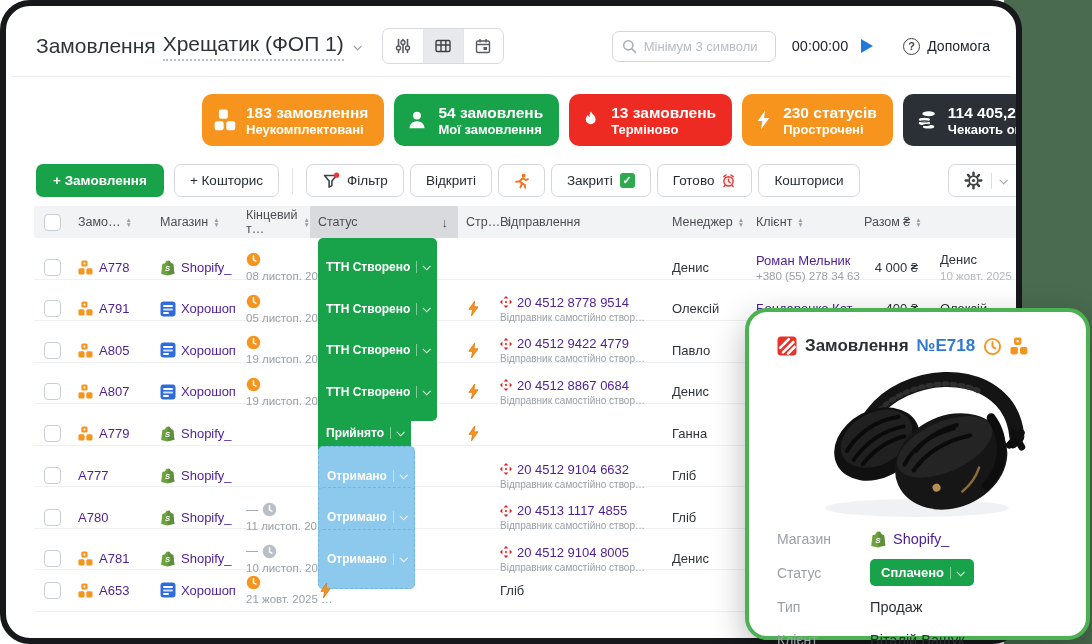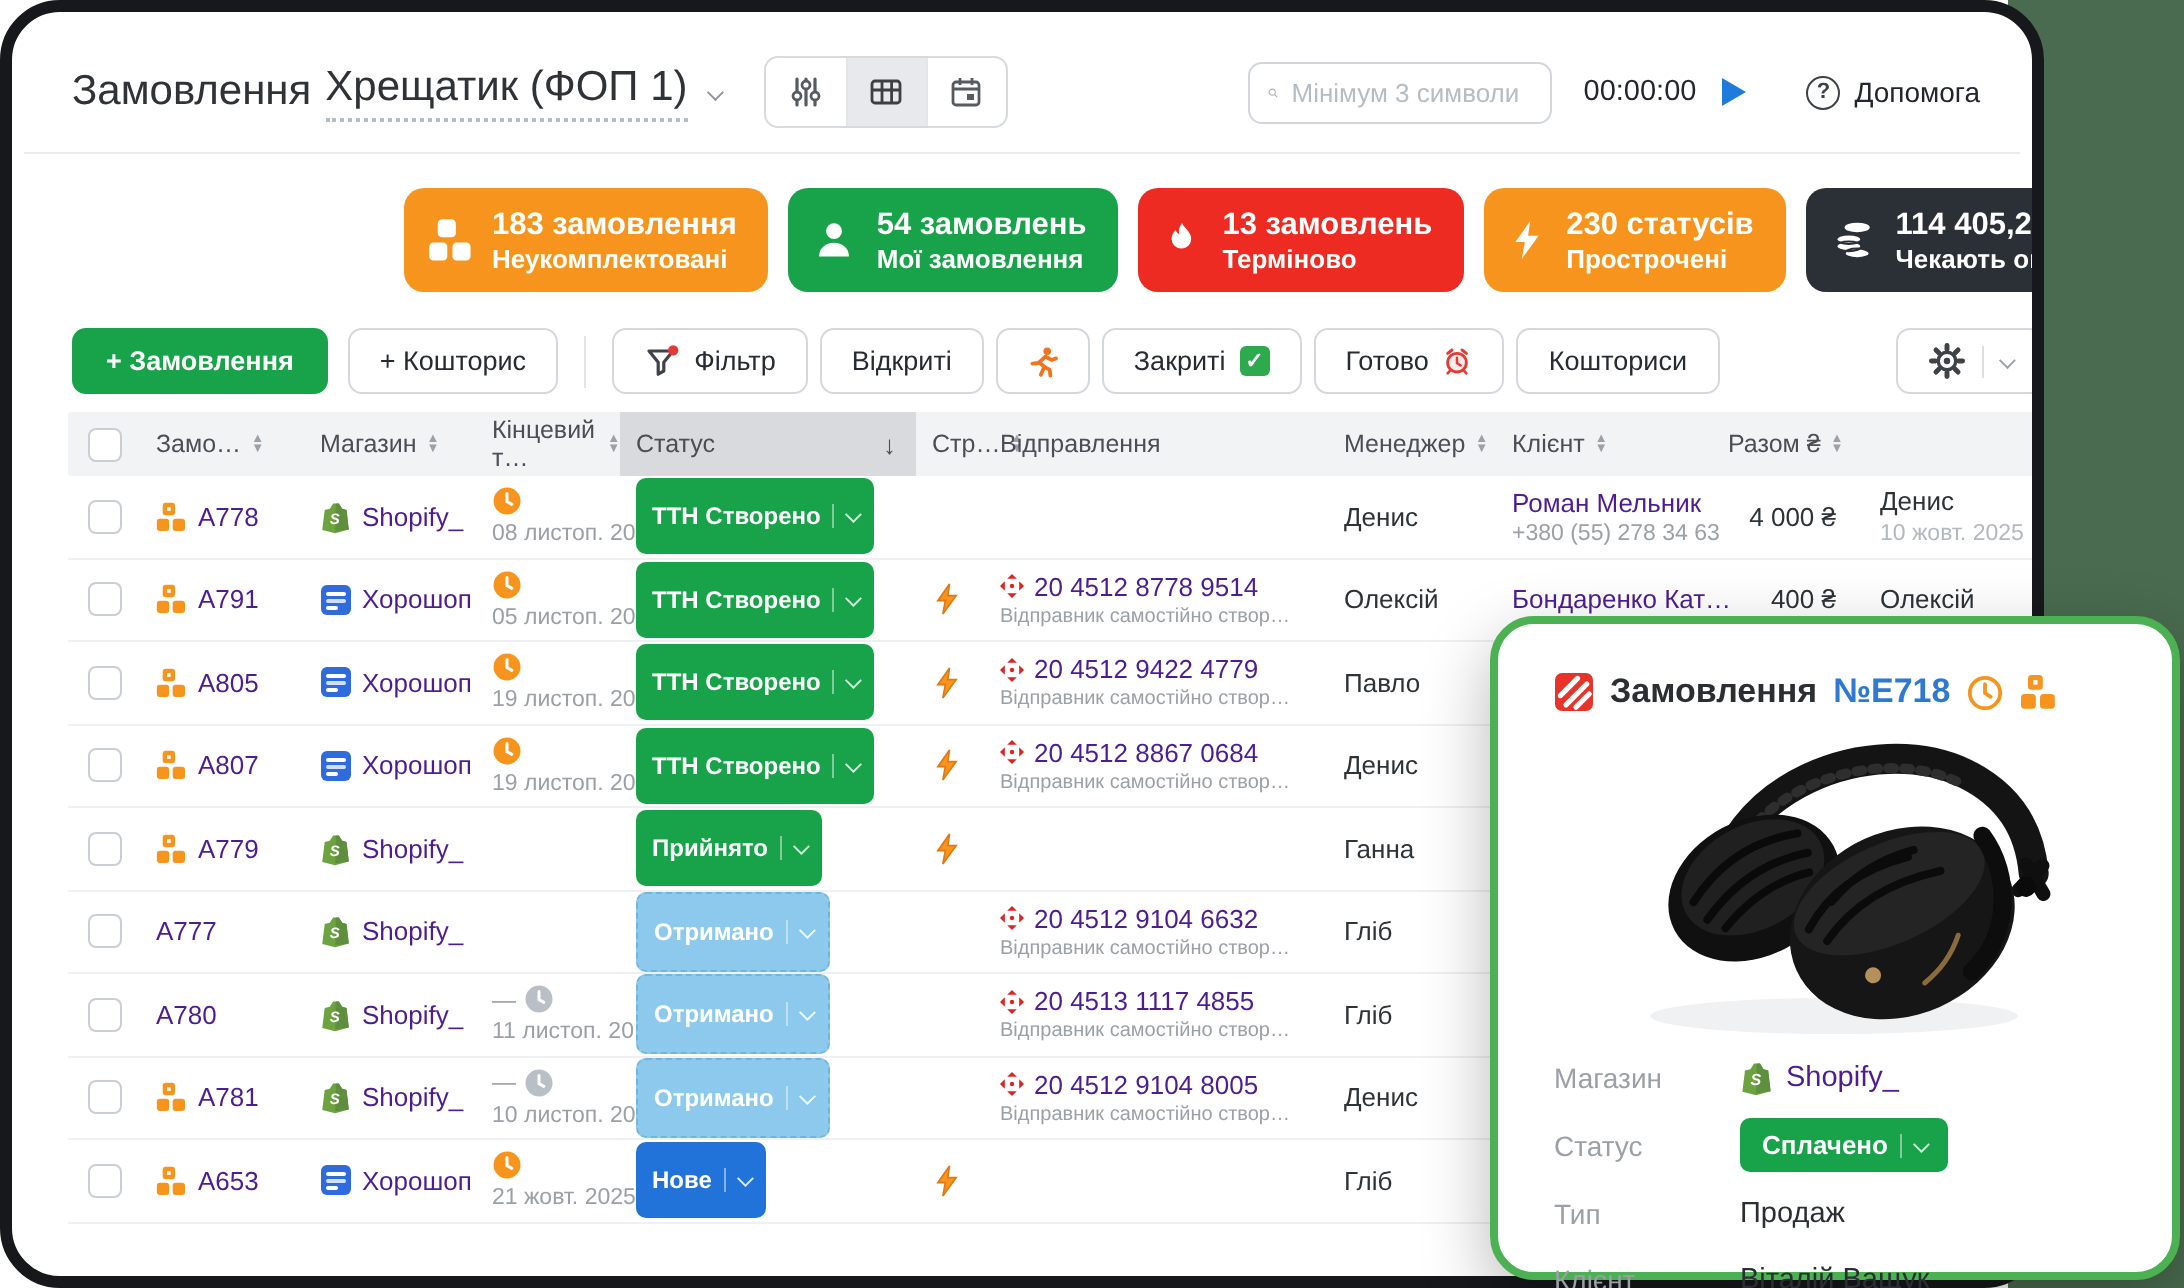--- a/index.html
+++ b/index.html
@@ -20,21 +20,21 @@
   
   .hdr { position:absolute; left:30px; right:26px; top:20px; height:40px; display:flex; align-items:center; }
   .title { font-size:21px; color:#2f3338; display:flex; align-items:center; white-space:nowrap; }
   .title .tprefix { margin-right:7px; }
   .title .tname { border-bottom:2px dotted #b7bdc4; padding-bottom:3px; }
   .title .chev { color:#8d939a; margin-left:10px; margin-top:2px; }
   .switcher { display:flex; margin-left:22px; border:1px solid #d7dadd; border-radius:7px; overflow:hidden; background:#fff; }
   .switcher .sw { width:40px; height:34px; display:flex; align-items:center; justify-content:center; cursor:pointer; }
   .switcher .sw + .sw { border-left:1px solid #e3e6e9; }
   .switcher .sw.active { background:#e7e9ec; }
-  .search { margin-left:auto; width:152px; height:31px; border:1px solid #d2d6da; border-radius:7px; display:flex; align-items:center; padding:0 9px; gap:7px; background:#fff; }
+  .search { margin-left:auto; width:164px; height:31px; border:1px solid #d2d6da; border-radius:7px; display:flex; align-items:center; padding:0 9px; gap:7px; background:#fff; }
   .search input { border:none; outline:none; width:120px; font-size:13px; font-family:"Liberation Sans",sans-serif; color:#50555b; background:transparent; }
   .search input::placeholder { color:#b6bcc3; }
   .timer { margin-left:16px; font-size:14.5px; color:#23272d; }
   .play { margin-left:13px; width:0; height:0; border-left:12px solid #1f7bdb; border-top:7px solid transparent; border-bottom:7px solid transparent; cursor:pointer; }
   .help { margin-left:30px; display:flex; align-items:center; gap:7px; cursor:pointer; }
   .help .qmark { width:17px; height:17px; border:1.6px solid #3d4248; border-radius:50%; display:flex; align-items:center; justify-content:center; font-size:11px; font-weight:bold; color:#3d4248; }
   .help .htext { font-size:14px; color:#23272d; }
   .hdr-line { position:absolute; left:6px; right:6px; top:70px; height:1px; background:#e9ebee; }
   
   .stats { position:absolute; left:196px; top:88px; display:flex; gap:10px; }
@@ -62,21 +62,21 @@
   .trow { height:41.5px; border-bottom:1px solid #eef0f2; background:#fff; }
   .c { padding-left:8px; overflow:visible; white-space:nowrap; }
   .c-check { display:flex; justify-content:center; padding-left:0; }
   .cb { width:17px; height:17px; border:1.5px solid #c9ced4; border-radius:4px; background:#fff; cursor:pointer; display:inline-block; }
   .link { color:#4c1d95; text-decoration:none; font-size:13px; cursor:pointer; }
   .c-id { display:flex; align-items:center; gap:6px; }
   .c-shop { display:flex; align-items:center; gap:5px; }
   .dlrow { display:flex; align-items:center; gap:4px; height:15px; }
   .dash { color:#9aa0a6; font-size:12px; }
   .dldate { font-size:11.5px; color:#9aa0a6; margin-top:3px; }
-  .badge { display:inline-flex; align-items:center; border-radius:5px; padding:12px 8px; font-size:12px; font-weight:bold; color:#fff; cursor:pointer; white-space:nowrap; }
+  .badge { display:inline-flex; align-items:center; border-radius:5px; padding:22px 8px; font-size:12px; font-weight:bold; color:#fff; cursor:pointer; white-space:nowrap; }
   .st-green { background:#18A34A; }
   .st-lightblue { background:#8CC9EC; border:1px dashed #6fb6dd; }
   .st-blue { background:#2173DA; }
   .bsep { width:1px; height:12px; background:rgba(255,255,255,.45); margin:0 6px; }
   .chev { display:inline-block; width:6px; height:6px; border-right:1.7px solid currentColor; border-bottom:1.7px solid currentColor; transform:rotate(45deg) translateY(-1px); }
   .badge .chev { border-color:rgba(255,255,255,.85); }
   .shiprow { display:flex; align-items:center; gap:5px; }
   .shipnote { font-size:10px; color:#9aa0a6; margin-top:2px; }
   .c-mgr { font-size:13px; color:#2e3338; }
   .clname { display:block; }
@@ -805,25 +805,20 @@
           </div>
     <div class="c c-dl">
             <div class="dlrow">
               <svg width="15" height="15" viewBox="0 0 16 16" style="flex:0 0 auto">
                 <circle cx="8" cy="8" r="7.2" fill="#F7941E"></circle>
                 <path d="M8 4v4.3l2.6 1.5" fill="none" stroke="#fff" stroke-width="1.6" stroke-linecap="round"></path>
               </svg>
             </div>
             <div class="dldate">21 жовт. 2025 …</div>
           </div>
-    <div class="c c-st"><span class="badge st-blue">
-              <span>Нове</span>
-              <span class="bsep"></span>
-              <span class="chev"></span>
-            </span></div>
     <div class="c c-fl">
             <svg width="15" height="17" viewBox="0 0 18 20">
               <polygon points="10.5,1 3.5,11 8,11 6.5,19 14.5,8 9.5,8" fill="#F7941E" stroke="#E07912" stroke-width="1"></polygon>
             </svg>
           </div>
     <div class="c c-ship"></div>
     <div class="c c-mgr">Гліб</div>
     <div class="c c-cl"></div>
     <div class="c c-tot"></div>
     <div class="c c-cr"></div>

